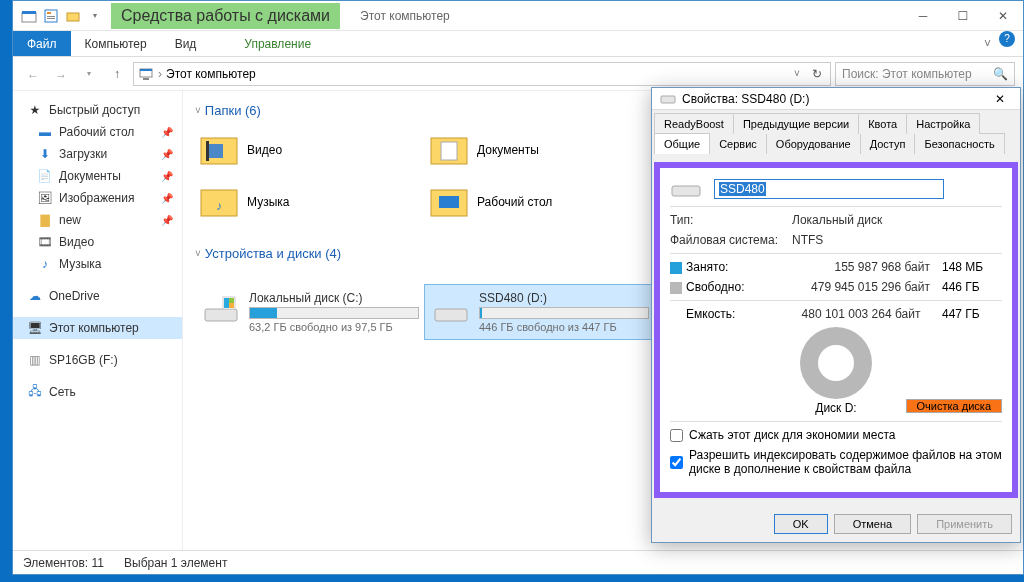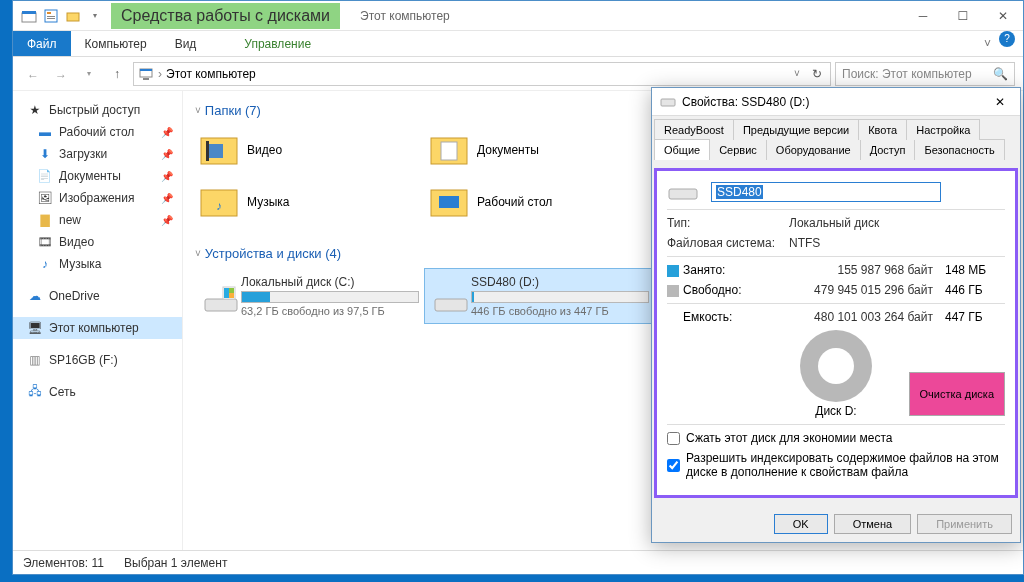--- a/index.html
+++ b/index.html
@@ -34,54 +34,54 @@
 .nav-group { margin-bottom: 10px; }
 .nav-item.top { padding-left: 14px; }
 .nav-icon { width: 16px; height: 16px; display: flex; align-items: center; justify-content: center; }
 .content { flex: 1; padding: 8px 12px; overflow: auto; background: #fff; }
 .group-header { color: #1a5fb4; font-size: 13px; padding: 4px 0 8px; display: flex; align-items: center; gap: 4px; }
 .group-header::before { content: "˅"; color: #888; font-size: 10px; }
 .folders-grid { display: flex; flex-wrap: wrap; gap: 4px 0; margin-bottom: 16px; }
 .folder-item { width: 230px; display: flex; align-items: center; gap: 8px; padding: 4px; }
 .folder-icon { width: 40px; height: 40px; display: flex; align-items: center; justify-content: center; }
 .drives-grid { display: flex; flex-wrap: wrap; gap: 4px 0; }
-.drive-item { width: 230px; display: flex; align-items: flex-end; padding: 6px; }
+.drive-item { width: 230px; display: flex; align-items: flex-start; gap: 8px; padding: 6px; margin-top: 16px; }
 .drive-item.selected { background: #cde8ff; outline: 1px solid #7bb9e8; }
 .drive-icon { width: 40px; height: 36px; display: flex; align-items: center; justify-content: center; }
 .drive-info { flex: 1; }
 .drive-name { color: #333; margin-bottom: 2px; }
 .drive-bar { width: 100%; height: 12px; border: 1px solid #b8b8b8; background: #efefef; margin-bottom: 2px; position: relative; }
 .drive-fill { height: 100%; background: #26a0da; }
 .drive-free { color: #6d6d6d; font-size: 11px; }
 .statusbar { height: 24px; border-top: 1px solid #ddd; display: flex; align-items: center; padding: 0 10px; gap: 20px; color: #333; font-size: 11px; }
 
 
 .props { position: absolute; top: 87px; left: 651px; width: 370px; height: 456px; background: #f0f0f0; border: 1px solid #6b97c0; box-shadow: 0 4px 20px rgba(0,0,0,.3); display: flex; flex-direction: column; }
 .props-title { height: 40px; background: #fff; display: flex; align-items: center; padding: 0 8px; gap: 6px; border-bottom: 1px solid #ddd; }
 .props-title-text { flex: 1; font-size: 12px; }
 .props-close { width: 24px; text-align: center; }
 .props-tabs { display: flex; flex-wrap: wrap; background: #f0f0f0; padding: 2px 2px 0; }
 .props-tab { padding: 4px 9px; font-size: 11px; background: #f0f0f0; border: 1px solid #ccc; border-bottom: none; margin-right: -1px; }
 .props-tab.active { background: #fff; position: relative; z-index: 2; }
 .props-tab.backrow { position: relative; top: 1px; }
-.props-body { flex: 1; background: #fff; border: 3px solid #8b5cf6; margin: 8px 2px; padding: 10px; font-size: 11px; }
+.props-body { flex: 1; background: #fff; border: 6px solid #8b5cf6; margin: 8px 2px; padding: 10px; font-size: 11px; }
 .props-row { display: flex; align-items: center; margin-bottom: 6px; gap: 12px; }
 .props-name-input { border: 1px solid #2a7ed2; padding: 2px 4px; width: 230px; background: #fff; }
 .props-name-input .sel { background: #2a7ed2; color: #fff; padding: 0 1px; }
 .props-label { width: 110px; color: #333; }
 .props-val { color: #333; }
 .props-val-extra { width: 60px; }
 .props-hr { border-top: 1px solid #ddd; margin: 6px 0; }
 .swatch { width: 12px; height: 12px; display: inline-block; margin-right: 4px; vertical-align: middle; }
 .swatch.used { background: #26a0da; }
 .swatch.free { background: #b8b8b8; }
 .donut { width: 72px; height: 72px; border-radius: 50%; margin: 6px auto 2px; background: conic-gradient(#26a0da 0deg 0.3deg, #b8b8b8 0.3deg 360deg); position: relative; }
 .donut::after { content: ""; position: absolute; inset: 18px; background: #fff; border-radius: 50%; }
 .donut-wrap { text-align: center; position: relative; }
-.cleanup-btn { position: absolute; right: 0; bottom: 2px; padding: 15px 10px; border: 1px solid #aaa; background: #ec4899; font-size: 11px; }
+.cleanup-btn { position: absolute; right: 0; bottom: 2px; padding: 0 10px; border: 1px solid #aaa; background: #f97316; font-size: 11px; }
 .props-check { display: flex; align-items: center; gap: 6px; margin: 6px 0; font-size: 11px; }
 .props-check input { margin-top: 1px; }
 .props-buttons { display: flex; justify-content: flex-end; gap: 6px; padding: 8px; }
 .props-btn { padding: 3px 18px; border: 1px solid #aaa; background: #e9e9e9; font-size: 11px; }
 .props-btn.default { border: 1px solid #2a7ed2; }
 .props-btn.disabled { color: #999; }
 svg { display: block; }
 </style>
 </head>
 <body>
@@ -218,21 +218,21 @@
       </div>
       <div class="nav-group">
         <div class="nav-item top">
             <span class="nav-icon" style="color:#2a7ed2">🖧</span>
             <span>Сеть</span>
           </div>
       </div>
     </div>
 
     <div class="content">
-      <div class="group-header">Папки (7)</div>
+      <div class="group-header">Папки (6)</div>
       <div class="folders-grid">
         <div class="folder-item">
           <span class="folder-icon">
               <svg width="40" height="40">
                 <rect x="2" y="8" width="36" height="26" fill="#fcd667" stroke="#c99a2e"></rect>
                 <rect x="10" y="14" width="14" height="14" fill="#4a88c7"></rect>
                 <rect x="7" y="11" width="3" height="20" fill="#333"></rect>
               </svg>
             </span>
           <span>Видео</span>
@@ -382,21 +382,21 @@
       <span class="props-val-extra">148 МБ</span>
     </div>
     <div class="props-row">
       <span style="width:110px"><span class="swatch free"></span><span>Свободно:</span></span>
       <span class="props-val" style="flex:1;text-align:right">479 945 015 296 байт</span>
       <span class="props-val-extra">446 ГБ</span>
     </div>
     <div class="props-hr"></div>
     <div class="props-row">
       <span style="width:110px;padding-left:16px">Емкость:</span>
-      <span class="props-val" style="flex:1;text-align:right">480 101 003 264 байт</span>
+      <span class="props-val" style="flex:1;text-align:center">480 101 003 264 байт</span>
       <span class="props-val-extra">447 ГБ</span>
     </div>
     <div class="donut-wrap">
       <div class="donut"></div>
       <div>Диск D:</div>
       <button class="cleanup-btn">Очистка диска</button>
     </div>
     <div class="props-hr"></div>
     <label class="props-check">
         <input type="checkbox" style="">

